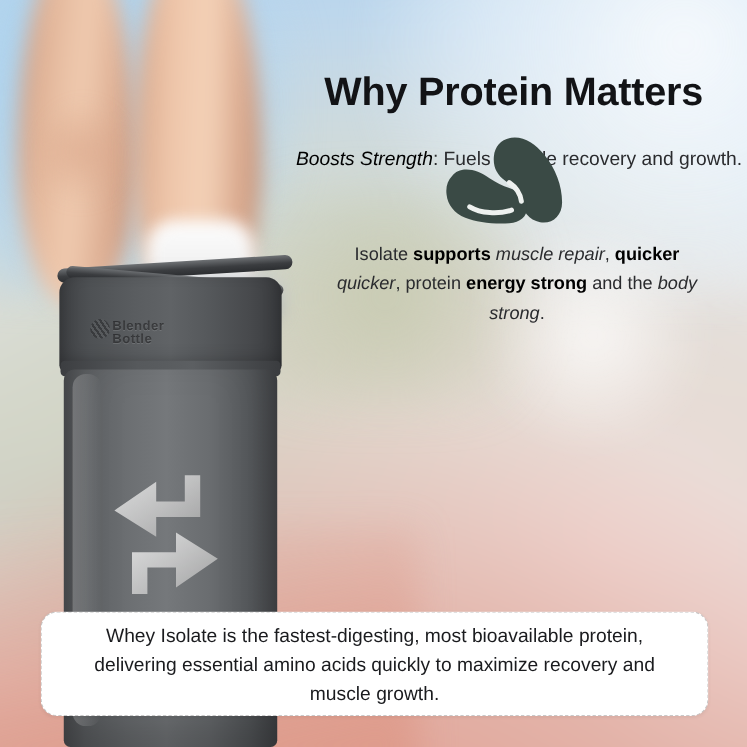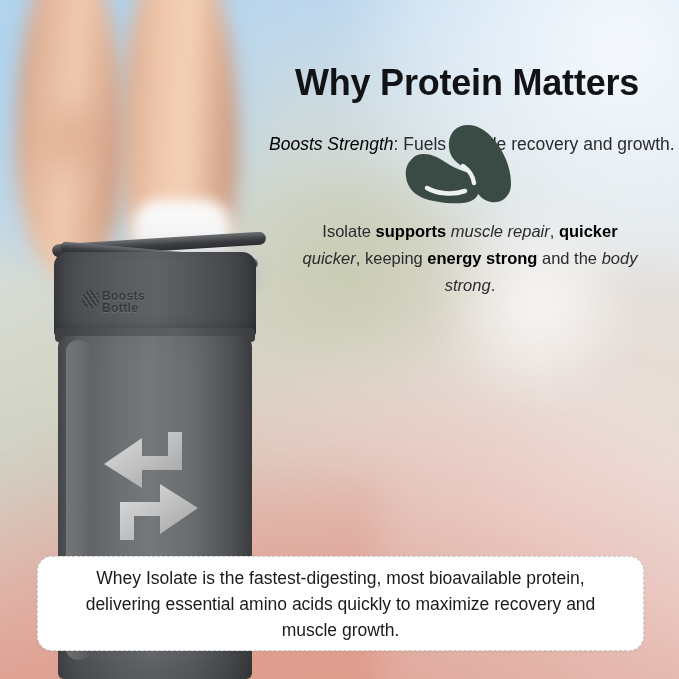--- a/index.html
+++ b/index.html
@@ -163,21 +163,21 @@
   <div class="bottle">
     <div class="handle">
       <span class="h1"></span>
         <span class="h2"></span>
         <span class="h3"></span>
     </div>
     <div class="b-lidtop"></div>
     <div class="b-lid"></div>
     <div class="brandmark"></div>
     <div class="brand">
-      <span>Boosts</span>
+      <span>Blender</span>
       <span class="b2">Bottle</span>
     </div>
     <div class="b-ring"></div>
     <div class="b-body"></div>
     <div class="b-gloss"></div>
 
     <svg class="logo-arrows" viewBox="0 0 110 120">
       <defs>
         <linearGradient id="silv" x1="0" y1="0" x2="1" y2="1">
           <stop offset="0" stop-color="#f2f2f2"></stop>
@@ -207,21 +207,21 @@
     <svg class="bicep" viewBox="0 0 108 86">
       <g fill="#3a4a45">
         <path d="M63 3 C52 3 45 10 44 20 C43 30 47 37 54 42 C61 47 66 52 68 60 C70 70 76 78 86 80 C97 82 106 74 106 62 C106 47 100 31 90 19 C82 9 73 3 63 3 Z"></path>
         <path d="M6 38 C2 42 0 48 1 55 C2 64 8 72 18 76 C28 80 44 82 58 81 C68 80 74 75 74 67 C74 58 68 52 58 49 C52 47 46 44 40 40 C33 35 26 32 19 32 C13 32 9 34 6 38 Z"></path>
       </g>
       <path d="M58 44 C64 48 68 54 69 61" stroke="#eef1ef" stroke-width="4.5" fill="none" stroke-linecap="round"></path>
       <path d="M22 66 C32 72 48 73 60 69" stroke="#eef1ef" stroke-width="4.5" fill="none" stroke-linecap="round"></path>
     </svg>
 
     <div class="blurb">
-      <span>Isolate </span><b>supports</b><i> muscle repair</i><span>, </span><b>quicker</b><i> quicker</i><span>, keeping </span><b>energy strong</b><span> and the </span><i>body strong</i><span>.</span>
+      <span>Isolate </span><b>supports</b><i> muscle repair</i><span>, </span><b>quicker</b><i> quicker</i><span>, protein </span><b>energy strong</b><span> and the </span><i>body strong</i><span>.</span>
     </div>
   </div>
 
   <div class="card">
     <p>Whey Isolate is the fastest-digesting, most bioavailable protein, delivering essential amino acids quickly to maximize recovery and muscle growth.</p>
   </div>
 
 </div>
 
 </body></html>

